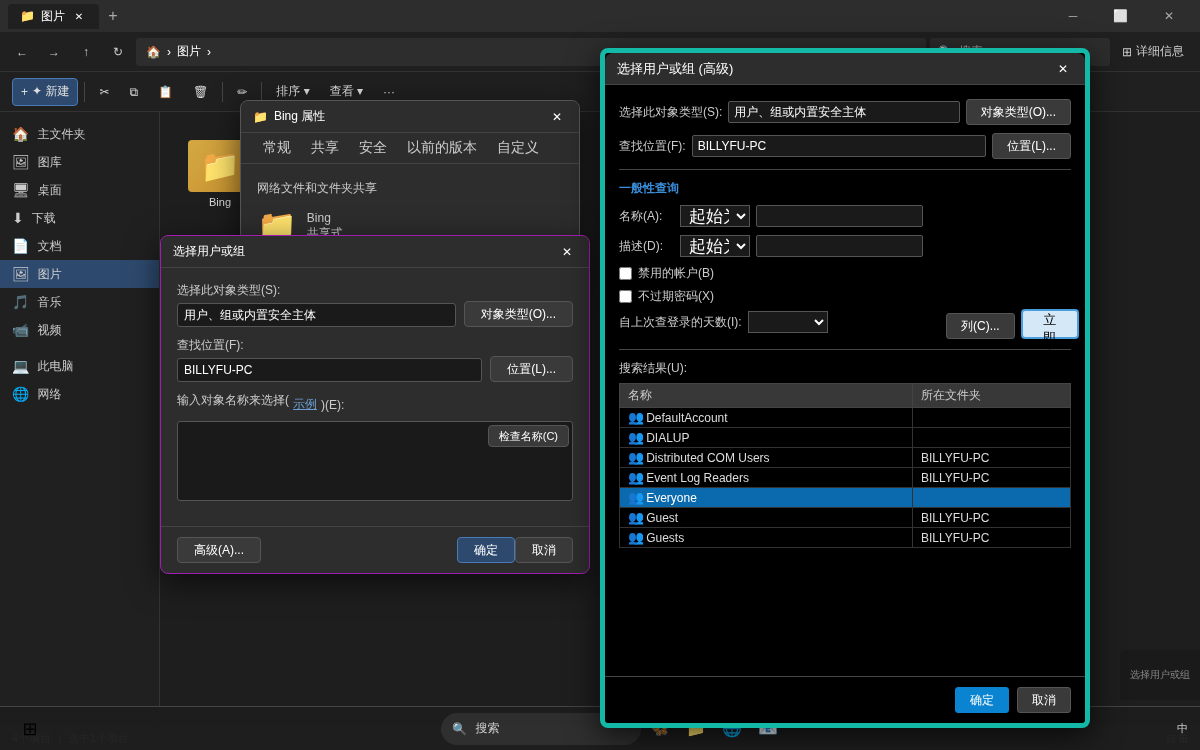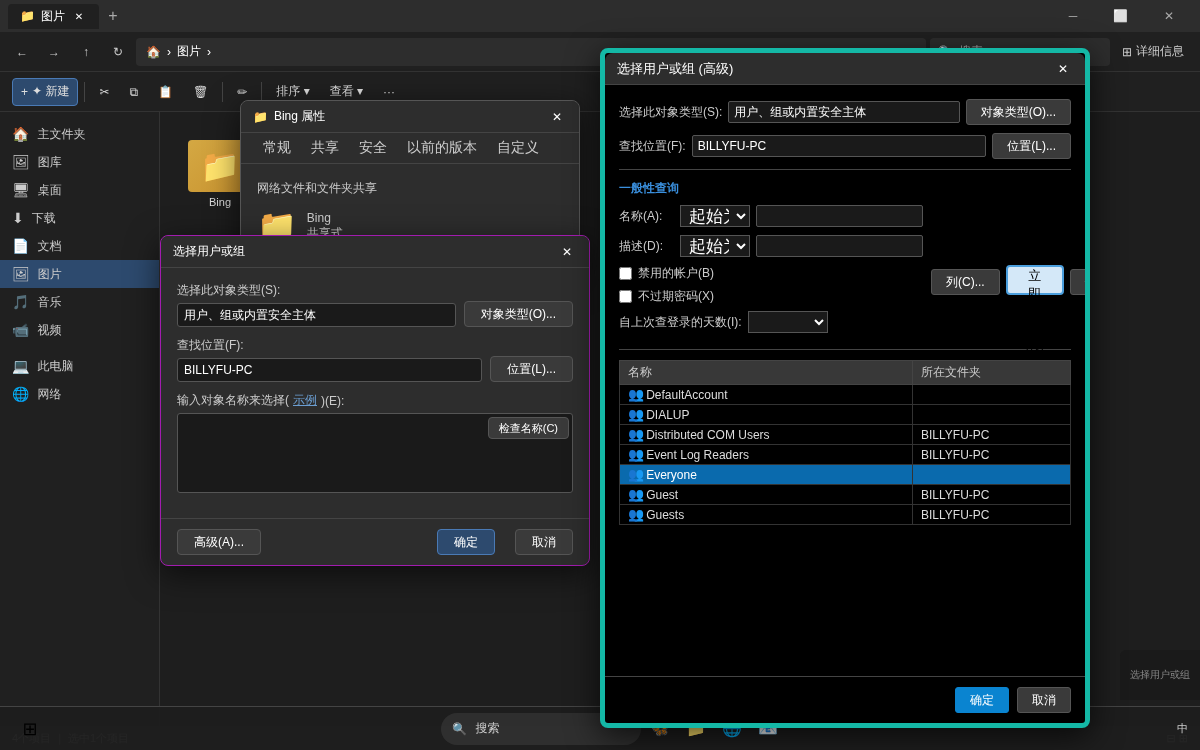--- a/index.html
+++ b/index.html
@@ -338,21 +338,21 @@
     }
     .btn-primary {
       background: #2d4a6e;
       border-color: #4a7ab5;
     }
     .row { display: flex; gap: 8px; margin-bottom: 10px; align-items: flex-end; }
     .form-group { flex: 1; }
     .dialog-footer {
       display: flex;
       justify-content: flex-end;
-      gap: 20px;
+      gap: 0;
       padding: 10px 16px;
       border-top: 1px solid #444;
     }
     .link-text {
       color: #6b9ed2;
       cursor: pointer;
       text-decoration: underline;
     }
 
     
@@ -717,21 +717,21 @@
       <div class="form-group">
         <span class="label-text">查找位置(F):</span>
         <div style="height:24px;background:#1a1a1a;border:1px solid #555;border-radius:3px;padding:0 6px;color:#fff;font-size:12px;display:flex;align-items:center;">
           <span>BILLYFU-PC</span>
         </div>
       </div>
       <button class="btn">位置(L)...</button>
     </div>
     <div style="margin-bottom:8px;">
       <div style="display:flex;align-items:center;gap:4px;margin-bottom:4px;">
-        <span class="label-text" style="margin-bottom:0;">输入对象名称来选择(</span>
+        <span class="label-text" style="margin-bottom:8px;">输入对象名称来选择(</span>
         <span class="link-text">示例</span>
         <span class="label-text" style="margin-bottom:0;">)(E):</span>
       </div>
       <div style="position:relative;">
         <textarea class="input-area" style=""></textarea>
         <button class="btn" style="position:absolute;top:4px;right:4px;height:22px;padding:0 10px;font-size:11px;">检查名称(C)</button>
       </div>
     </div>
   </div>
   <div class="dialog-footer">
@@ -762,21 +762,21 @@
       <div style="flex:1;height:22px;background:#1a1a1a;border:1px solid #555;border-radius:2px;padding:0 5px;color:#fff;font-size:12px;display:flex;align-items:center;">
         <span>BILLYFU-PC</span>
       </div>
       <button class="advanced-btn">位置(L)...</button>
     </div>
 
     <div class="divider"></div>
 
     <div class="section-label">一般性查询</div>
 
-    <div style="display:flex;gap:8px;align-items:center;">
+    <div style="display:flex;gap:23px;align-items:flex-end;">
       <div style="flex:1;">
 
         <div class="field-row">
           <span class="field-label">名称(A):</span>
           <select class="field-select">
             <option>起始为</option>
           </select>
           <input class="field-input" type="text" style="">
         </div>
 
@@ -809,20 +809,21 @@
         <button class="advanced-btn">列(C)...</button>
         <button class="now-search-btn">立即查找(N)</button>
         <button class="advanced-btn">停止(T)</button>
         <div style="margin-top:8px;font-size:32px;color:#aaa;">🔍</div>
       </div>
     </div>
 
     <div class="divider"></div>
 
     <div class="search-results-section">
+      <div class="results-header">搜索结果(U):</div>
       <div style="position:relative;overflow:hidden;max-height:200px;">
         <table class="results-table">
           <thead>
             <tr>
               <th>名称</th>
               <th>所在文件夹</th>
             </tr>
           </thead>
           <tbody id="results-tbody">
 

